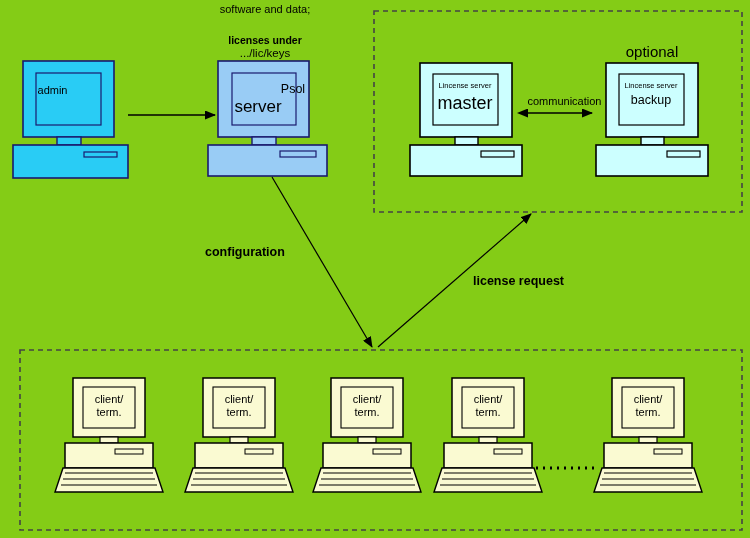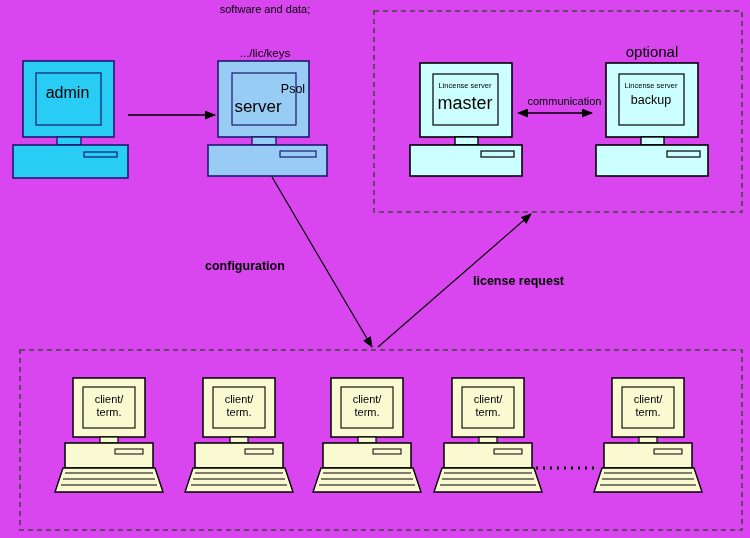--- a/index.html
+++ b/index.html
@@ -4,21 +4,21 @@
 <style>
   html, body {
     margin: 0;
     padding: 0;
     background: #ffffff;
   }
   #canvas {
     position: relative;
     width: 750px;
     height: 538px;
-    background: #d946ef;
+    background: #84cc16;
     font-family: "Liberation Sans", sans-serif;
     overflow: hidden;
   }
   #svg-layer {
     position: absolute;
     left: 0;
     top: 0;
     width: 750px;
     height: 538px;
   }
@@ -149,39 +149,40 @@
     <line x1="272" y1="177" x2="372" y2="347" stroke="#000" stroke-width="1.2" marker-end="url(#arrowEnd)"></line>
 
     <line x1="378" y1="347" x2="531" y2="214" stroke="#000" stroke-width="1.2" marker-end="url(#arrowEnd)"></line>
 
     <line x1="536" y1="468" x2="598" y2="468" stroke="#000" stroke-width="3" stroke-dasharray="2,5" stroke-linecap="butt"></line>
   </svg>
 
   <div class="txt center" style="left:185px; top:3px; width:160px; font-size:11px;">software and data;</div>
 
 
+  <div class="txt center b" style="left:185px; top:34px; width:160px; font-size:10.5px;">licenses under</div>
 
   <div class="txt center" style="left:185px; top:47px; width:160px; font-size:11.5px;">.../lic/keys</div>
 
-  <div class="txt center" style="left:35px; top:84px; width:65px; font-size:16px;">admin</div>
+  <div class="txt center" style="left:20px; top:84px; width:65px; font-size:11px;">admin</div>
 
   <div class="txt center" style="left:232px; top:82px; width:64px; font-size:12.5px;margin-left:29px;">Psol</div>
   <div class="txt center" style="left:232px; top:97px; width:52px; font-size:17px;">server</div>
 
   <div class="txt center" style="left:431px; top:82px; width:68px; font-size:7.5px;">Lincense server</div>
   <div class="txt center" style="left:431px; top:93px; width:68px; font-size:18px;">master</div>
 
   <div class="txt center" style="left:617px; top:82px; width:68px; font-size:7.5px;">Lincense server</div>
   <div class="txt center" style="left:617px; top:93px; width:68px; font-size:12.5px;">backup</div>
 
   <div class="txt center" style="left:606px; top:43px; width:92px; font-size:15px;">optional</div>
 
   <div class="txt center" style="left:517px; top:95px; width:95px; font-size:11px;">communication</div>
 
-  <div class="txt b" style="left:205px; top:259px; font-size:12.5px;">configuration</div>
+  <div class="txt b" style="left:205px; top:245px; font-size:12.5px;">configuration</div>
 
   <div class="txt b" style="left:473px; top:274px; font-size:12.5px;">license request</div>
 
   <div class="txt center" style="left:83px; top:393px; width:52px; font-size:11px;">client/</div>
   <div class="txt center" style="left:83px; top:406px; width:52px; font-size:11px;">term.</div>
 
   <div class="txt center" style="left:213px; top:393px; width:52px; font-size:11px;">client/</div>
   <div class="txt center" style="left:213px; top:406px; width:52px; font-size:11px;">term.</div>
 
   <div class="txt center" style="left:341px; top:393px; width:52px; font-size:11px;">client/</div>

